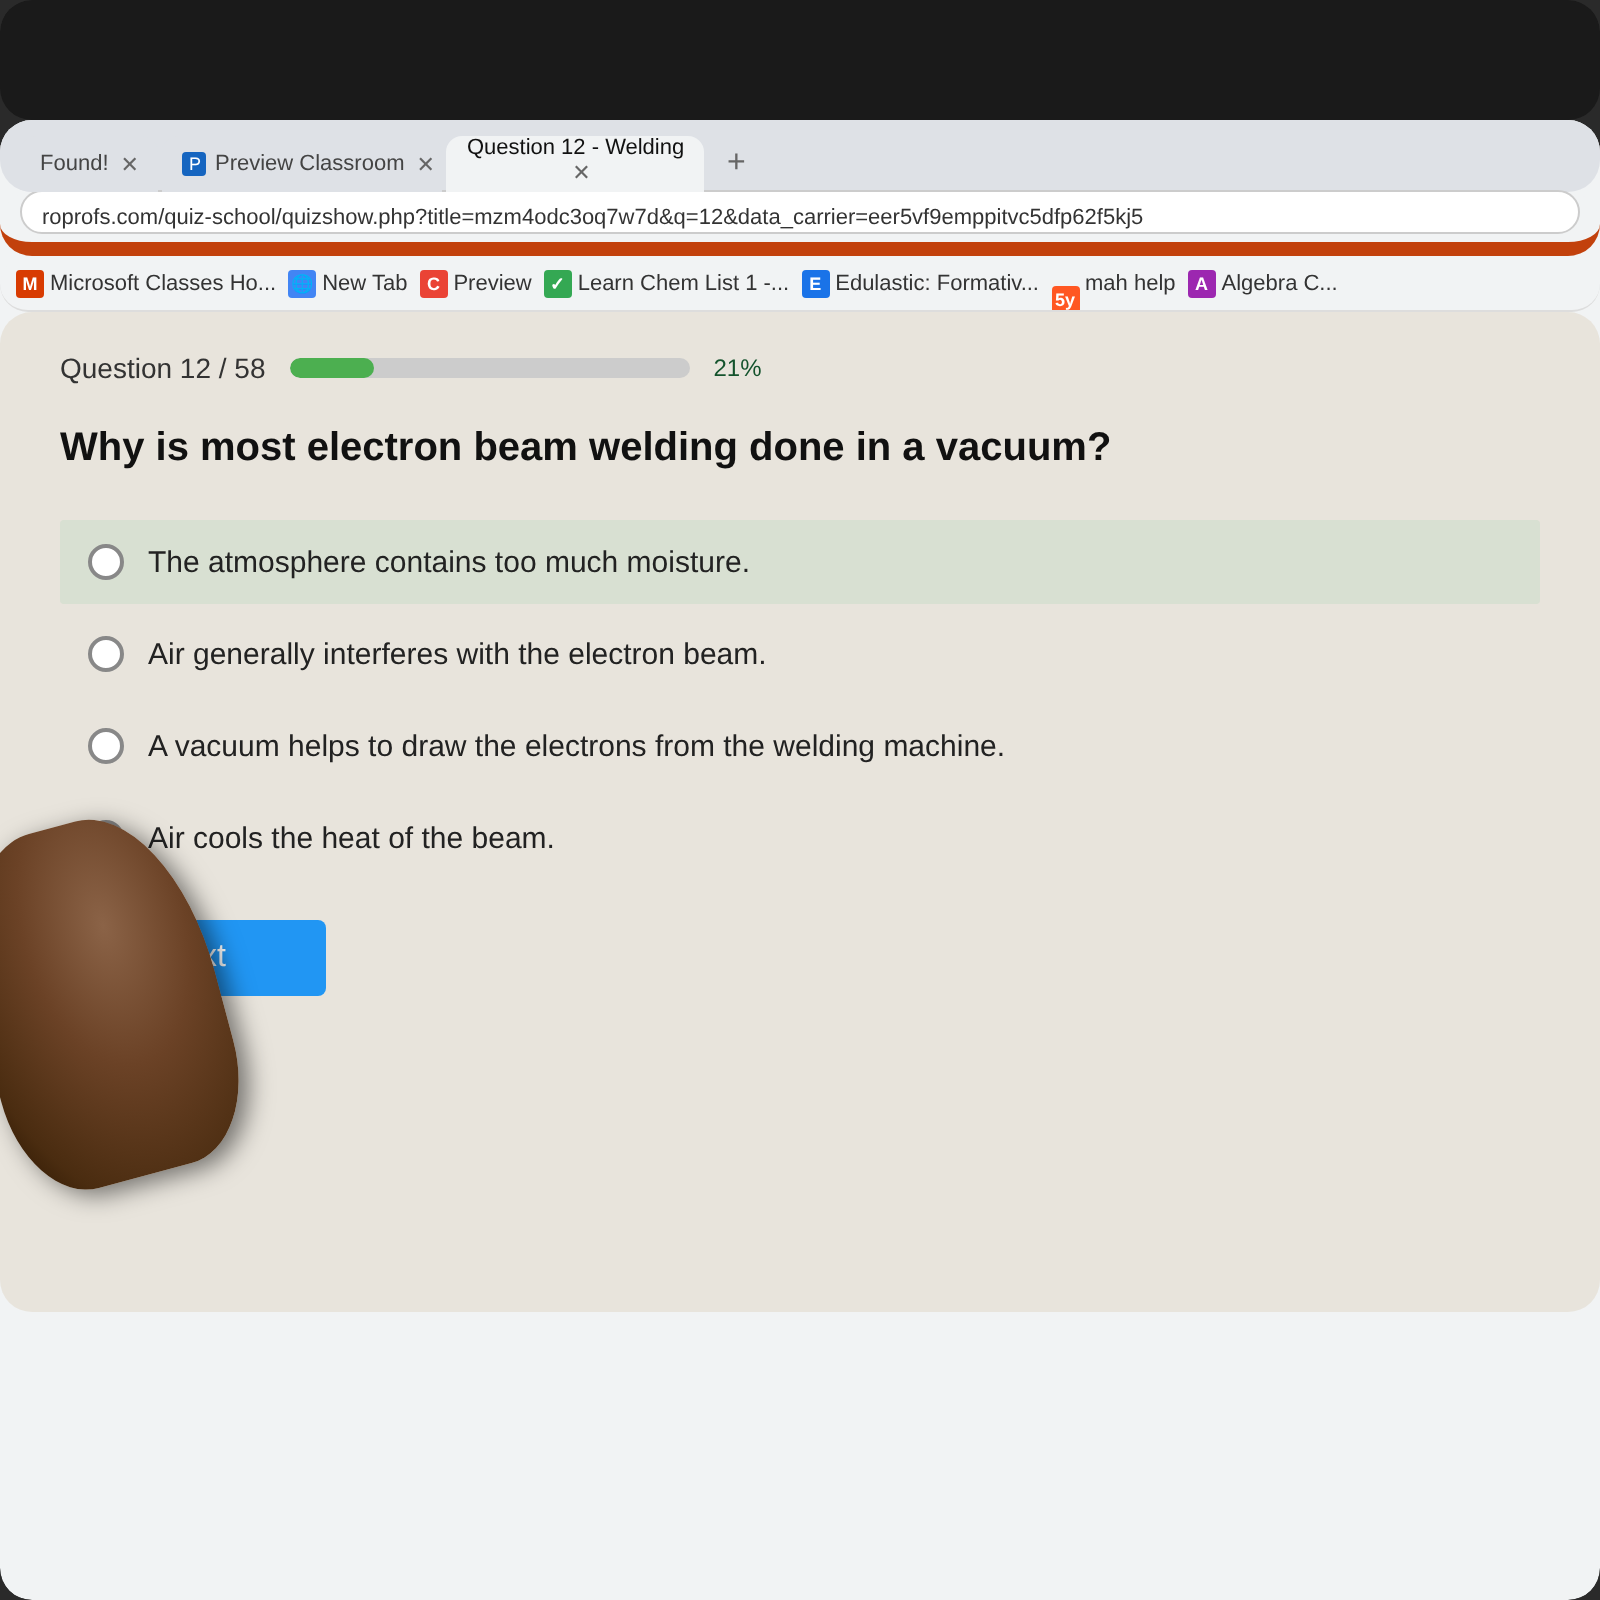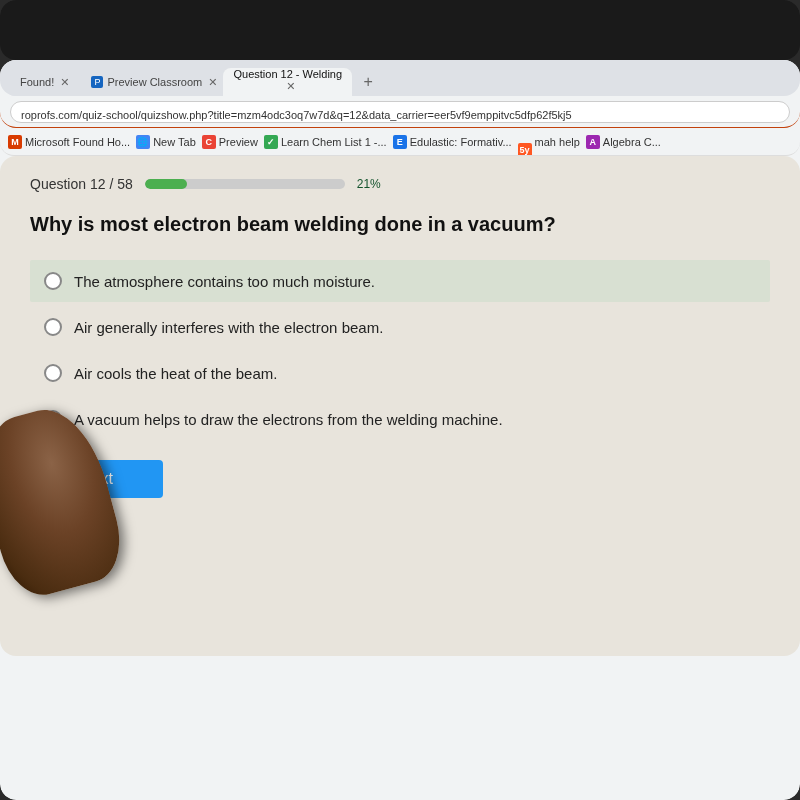--- a/index.html
+++ b/index.html
@@ -85,21 +85,21 @@
       color: #666;
       cursor: pointer;
     }
 
     
     .address-bar {
       background: #f1f3f4;
       padding: 4px 10px;
       display: flex;
       align-items: flex-end;
-      border-bottom: 1px solid #c2410c;
+      border-bottom: 7px solid #c2410c;
       height: 32px;
     }
 
     .address-input {
       flex: 1;
       background: white;
       border: 1px solid #ccc;
       border-radius: 12px;
       padding: 2px 10px;
       font-size: 11px;
@@ -290,21 +290,21 @@
     <div class="tab-new">+</div>
   </div>
 
   <div class="address-bar">
     <div class="address-input">roprofs.com/quiz-school/quizshow.php?title=mzm4odc3oq7w7d&amp;q=12&amp;data_carrier=eer5vf9emppitvc5dfp62f5kj5</div>
   </div>
 
   <div class="bookmarks-bar">
     <div class="bookmark-item">
       <span class="bookmark-icon bm-microsoft">M</span>
-      <span>Microsoft Found Ho...</span>
+      <span>Microsoft Classes Ho...</span>
     </div>
     <div class="bookmark-item">
       <span class="bookmark-icon bm-newtab">🌐</span>
       <span>New Tab</span>
     </div>
     <div class="bookmark-item">
       <span class="bookmark-icon bm-classes">C</span>
       <span>Preview</span>
     </div>
     <div class="bookmark-item">
@@ -352,26 +352,26 @@
 
     
     <div class="answer-option">
       <div class="radio-circle"></div>
       <span>Air generally interferes with the electron beam.</span>
     </div>
 
     
     <div class="answer-option">
       <div class="radio-circle"></div>
-      <span>Air cools the heat of the beam.</span>
+      <span>A vacuum helps to draw the electrons from the welding machine.</span>
     </div>
 
     
     <div class="answer-option">
       <div class="radio-circle"></div>
-      <span>A vacuum helps to draw the electrons from the welding machine.</span>
+      <span>Air cools the heat of the beam.</span>
     </div>
 
     
     <button class="next-btn">Next</button>
 
   </div>
 </div>
 
 </body></html>

